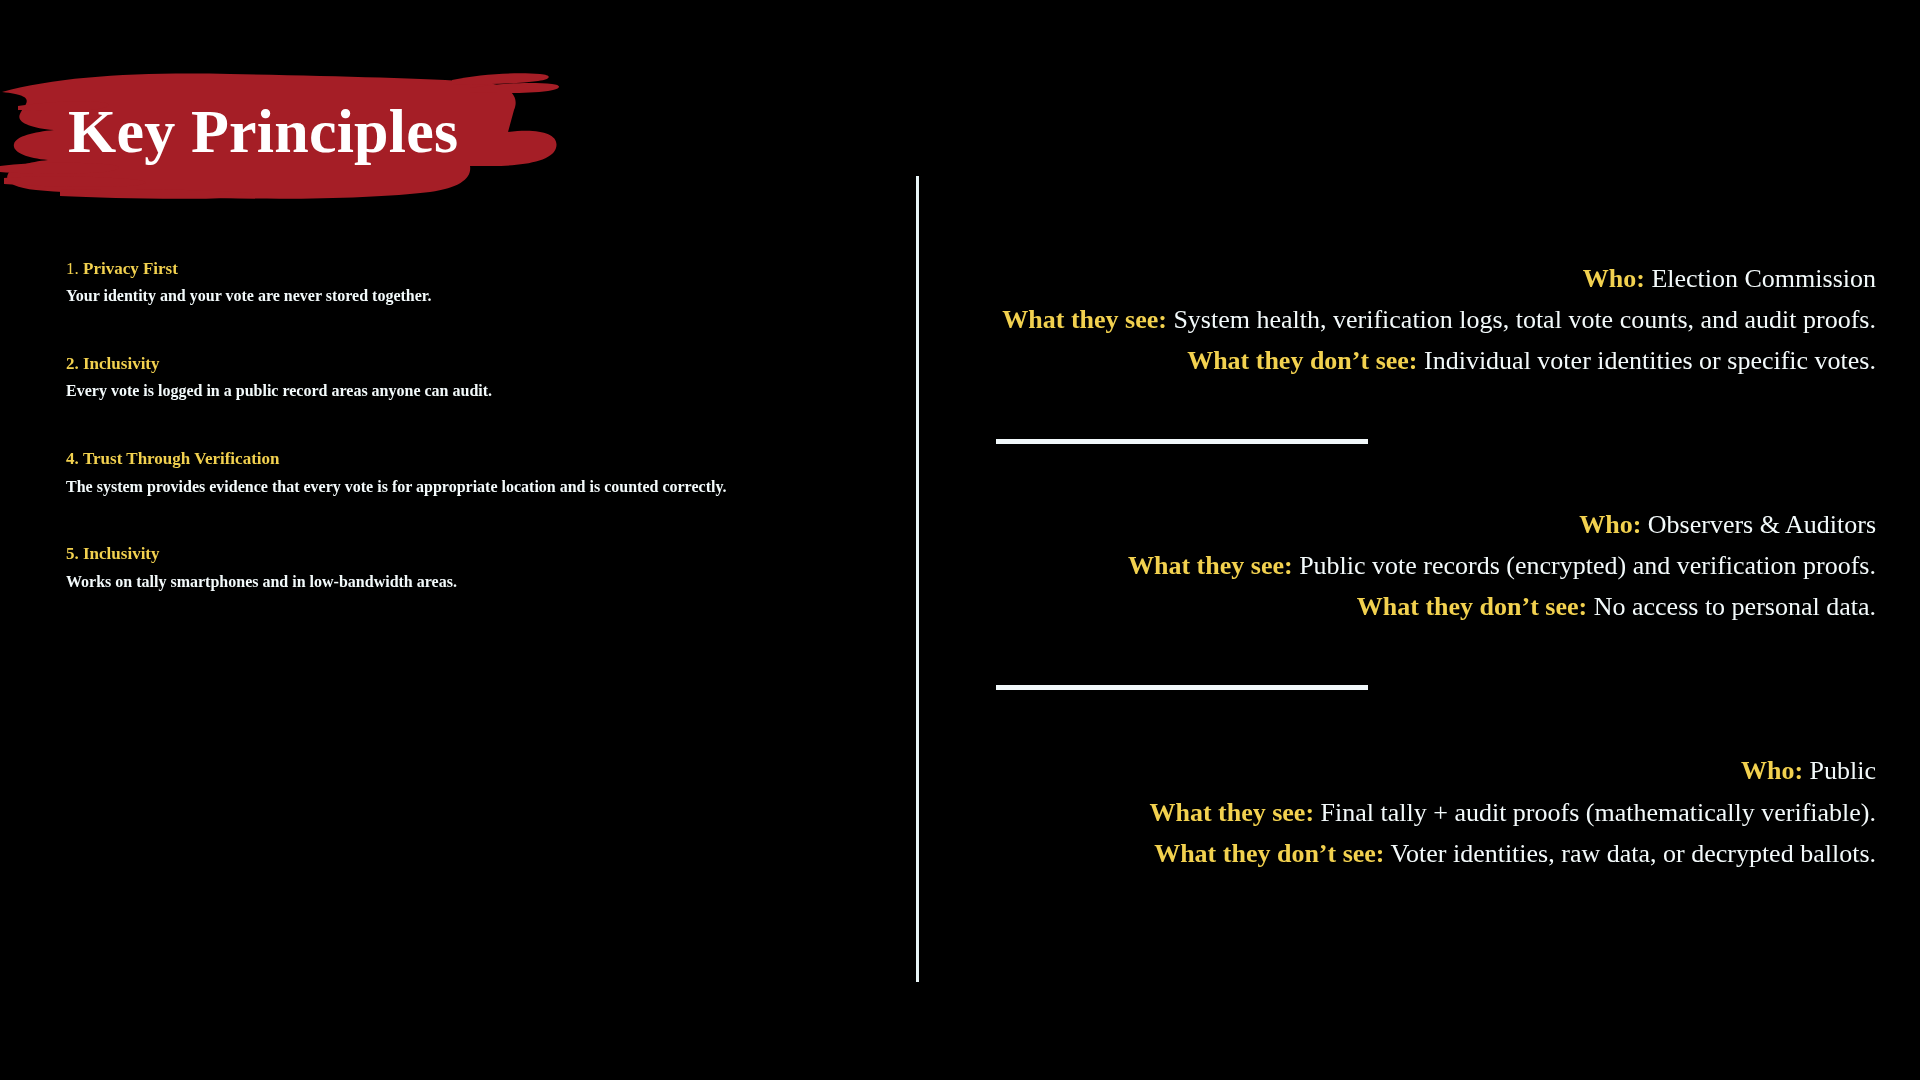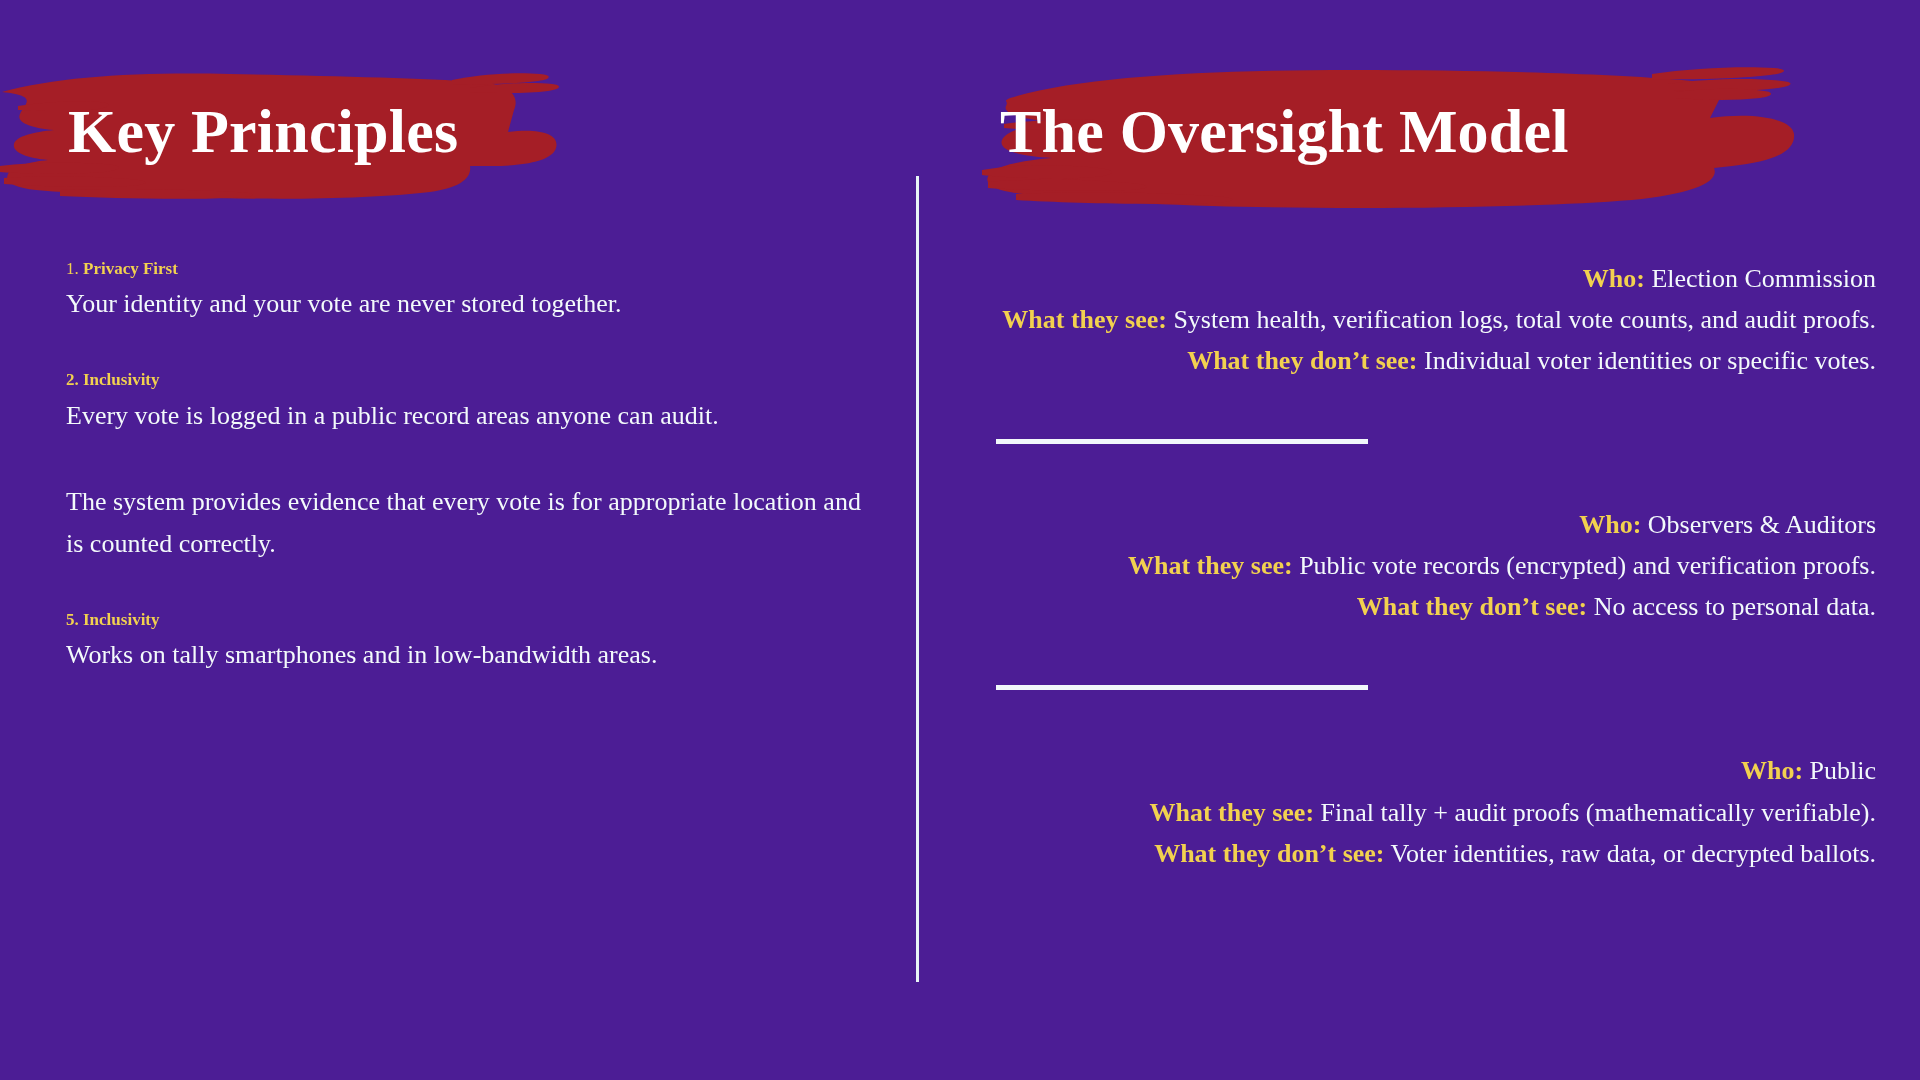--- a/index.html
+++ b/index.html
@@ -2,21 +2,21 @@
 <html><head>
 <meta charset="utf-8">
 <style>
   * { margin:0; padding:0; box-sizing:border-box; }
   html, body {
     width:1920px; height:1080px;
     background:#123B50;
     font-family:"Liberation Serif", "DejaVu Serif", serif;
     overflow:hidden;
   }
-  .slide { position:relative; width:1920px; height:1080px; background:#4c1d95; }
+  .slide { position:relative; width:1920px; height:1080px; background:#000000; }
 
   
   .title-wrap { position:absolute; }
   .brush { position:absolute; inset:0; z-index:1; }
   .brush svg { display:block; width:100%; height:100%; }
   .title-text {
     position:relative; z-index:2;
     color:#FFFFFF;
     font-weight:bold;
     font-size:62px;
@@ -48,24 +48,24 @@
   .principle:last-child { margin-bottom:0; }
   .principle-heading {
     font-size:17px;
     color:#F2D14F;
     line-height:1.25;
     margin-bottom:4px;
   }
   .principle-num   { font-weight:normal; }
   .principle-title { font-weight:bold; }
   .principle-body {
-    font-size:26px;
+    font-size:16px;
     color:#F3FAFB;
     line-height:1.62;
-    font-weight:normal;
+    font-weight:bold;
   }
 
   
   .oversight-block { margin-bottom:0; }
   .oversight-row {
     font-size:26px;
     color:#F3FAFB;
     line-height:1.58;
     font-weight:normal;
   }
@@ -94,37 +94,20 @@
           <path d="M60,128 C110,126 180,127 236,130 C260,131 258,135 232,136 C174,138 106,136 60,134 Z"></path>
           <path d="M452,18 C480,12 516,10 540,12 C552,13 552,17 538,19 C514,22 474,23 452,22 Z"></path>
           <path d="M470,26 C498,21 532,20 552,22 C562,23 562,27 548,29 C526,32 490,31 470,30 Z"></path>
           <path d="M18,44 C44,40 78,38 100,40 C112,41 112,45 98,47 C74,50 38,49 18,48 Z"></path>
         </g>
       </svg>
     </div>
     <div class="title-text">Key Principles</div>
   </div>
 
-  <div class="title-wrap" id="right-title-wrap">
-    <div class="brush">
-      <svg viewBox="0 0 860 148" preserveAspectRatio="none">
-        <g fill="#A51E26">
-          <path d="M58,36 C130,14 260,8 400,8 C540,8 660,12 730,18 C766,21 772,30 766,40 L758,56 C800,50 840,56 842,72 C844,90 820,100 780,104 L762,106 C768,120 740,132 680,138 C580,146 400,148 260,144 C160,141 90,136 58,130 C36,126 30,118 40,110 C50,102 76,98 100,96 C66,94 46,88 50,78 C54,68 80,62 108,60 C72,58 50,52 54,44 C57,38 50,40 58,36 Z"></path>
-          <path d="M30,108 C64,102 110,102 146,106 C166,108 164,113 142,115 C104,118 56,116 30,113 Z"></path>
-          <path d="M36,120 C78,116 136,117 178,121 C202,123 200,127 174,128 C128,130 66,128 36,126 Z"></path>
-          <path d="M64,132 C120,129 200,130 262,134 C288,136 286,140 258,141 C192,143 114,141 64,138 Z"></path>
-          <path d="M700,12 C740,6 790,4 822,6 C836,7 836,11 818,13 C786,17 730,18 700,17 Z"></path>
-          <path d="M716,22 C756,16 804,16 830,19 C842,20 842,24 826,26 C796,30 744,29 716,28 Z"></path>
-          <path d="M724,30 C756,26 792,26 812,29 C822,30 822,34 808,36 C782,39 748,38 724,36 Z"></path>
-          <path d="M52,62 C82,58 120,56 144,58 C158,59 158,64 142,66 C114,69 74,68 52,66 Z"></path>
-        </g>
-      </svg>
-    </div>
-    <div class="title-text">The Oversight Model</div>
-  </div>
 
   <div id="column-divider"></div>
 
   <div class="column" id="left-column">
 
     <div class="principle">
       <div class="principle-heading">
         <span class="principle-num">1.</span>
         <span class="principle-title">Privacy First</span>
       </div>
@@ -134,20 +117,24 @@
     <div class="principle">
       <div class="principle-heading">
         <span class="principle-num principle-title">2.</span>
         <span class="principle-title">Inclusivity</span>
       </div>
       <div class="principle-body">Every vote is logged in a public record areas anyone can audit.</div>
     </div>
 
 
     <div class="principle">
+      <div class="principle-heading">
+        <span class="principle-num principle-title">4.</span>
+        <span class="principle-title">Trust Through Verification</span>
+      </div>
       <div class="principle-body">The system provides evidence that every vote is for appropriate location and is counted correctly.</div>
     </div>
 
     <div class="principle">
       <div class="principle-heading">
         <span class="principle-num principle-title">5.</span>
         <span class="principle-title">Inclusivity</span>
       </div>
       <div class="principle-body">Works on tally smartphones and in low-bandwidth areas.</div>
     </div>

